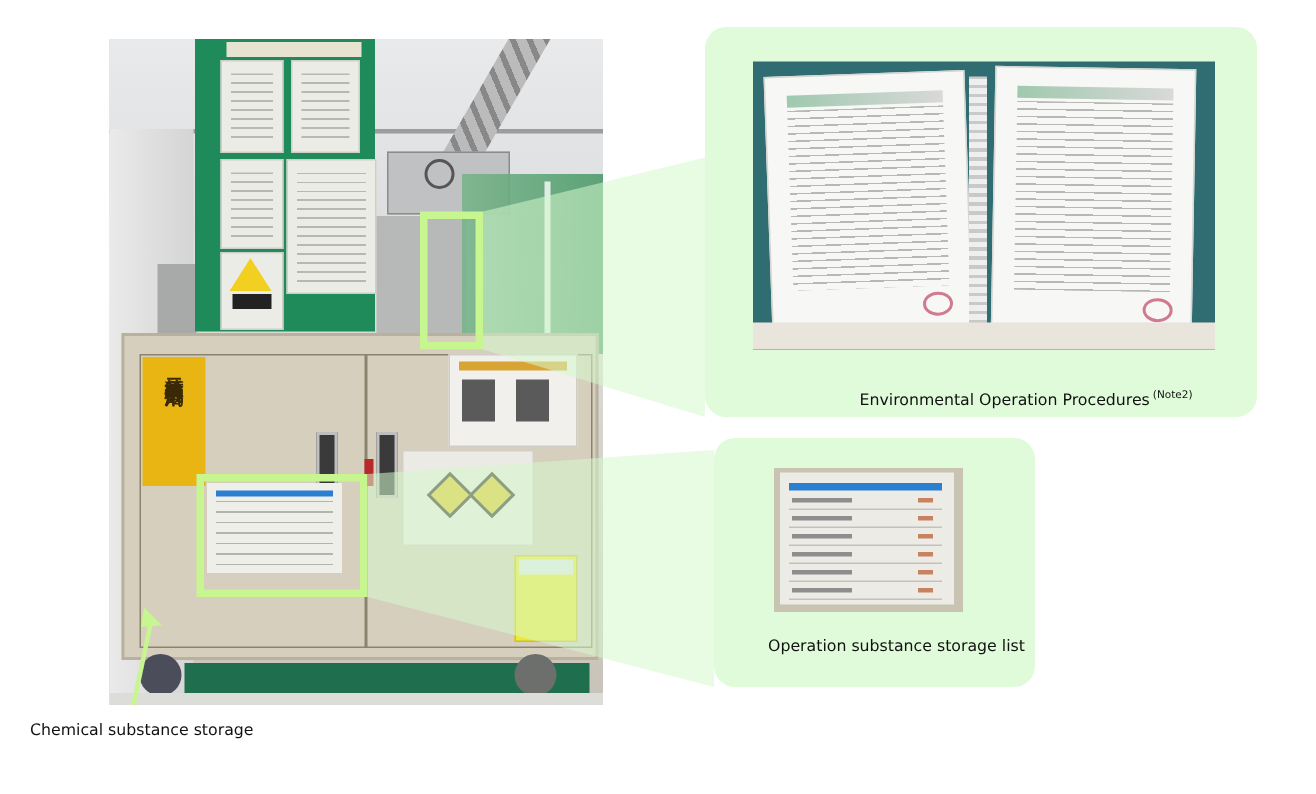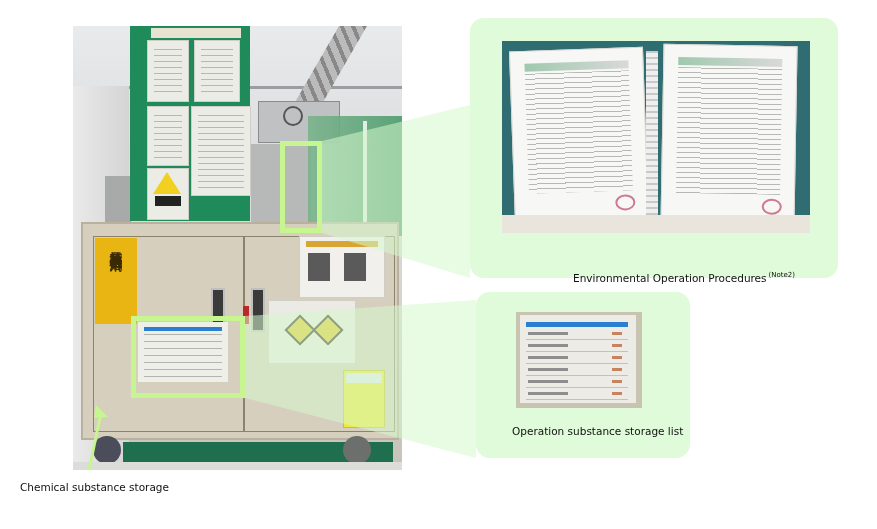--- a/index.html
+++ b/index.html
@@ -94,21 +94,21 @@
       background: repeating-linear-gradient(180deg,#c9c9c9 0 2px,#efefef 2px 6px); }
 
     .list-photo { left: 516px; top: 312px; width: 126px; height: 96px; background: #c9c4b1; }
     .list-photo .paper { position:absolute; left:4px; top:3px; width:116px; height:88px; background:#ecebe6; }
     .list-photo .bar { position:absolute; left:10px; top:10px; width:102px; height:5px; background:#2a7fd1; }
     .list-row { position:absolute; left:10px; width:102px; height:10px; border-bottom:1px solid #c2c1bc; font-size:0; }
     .list-row .n { position:absolute; left:2px; top:3px; width:40px; height:3px; background:#8e8e8e; }
     .list-row .v { position:absolute; right:6px; top:3px; width:10px; height:3px; background:#c7835f; }
 
     .caption { font-family: "DejaVu Sans", "Liberation Sans", sans-serif; font-size: 10.5px; color: #111; white-space: nowrap; }
-    .cap-proc { left: 573px; top: 259px; margin-top: 12px; }
+    .cap-proc { left: 573px; top: 259px; }
     .cap-proc sup { font-size: 7px; vertical-align: 5px; margin-left: 2px; }
     .cap-list { left: 512px; top: 425px; }
     .cap-storage { left: 20px; top: 481px; text-align: right; }
   </style>
 </head>
 <body>
 
 <div class="abs photo">
   <div class="abs ceiling"></div>
   <div class="abs ceiling-beam"></div>

